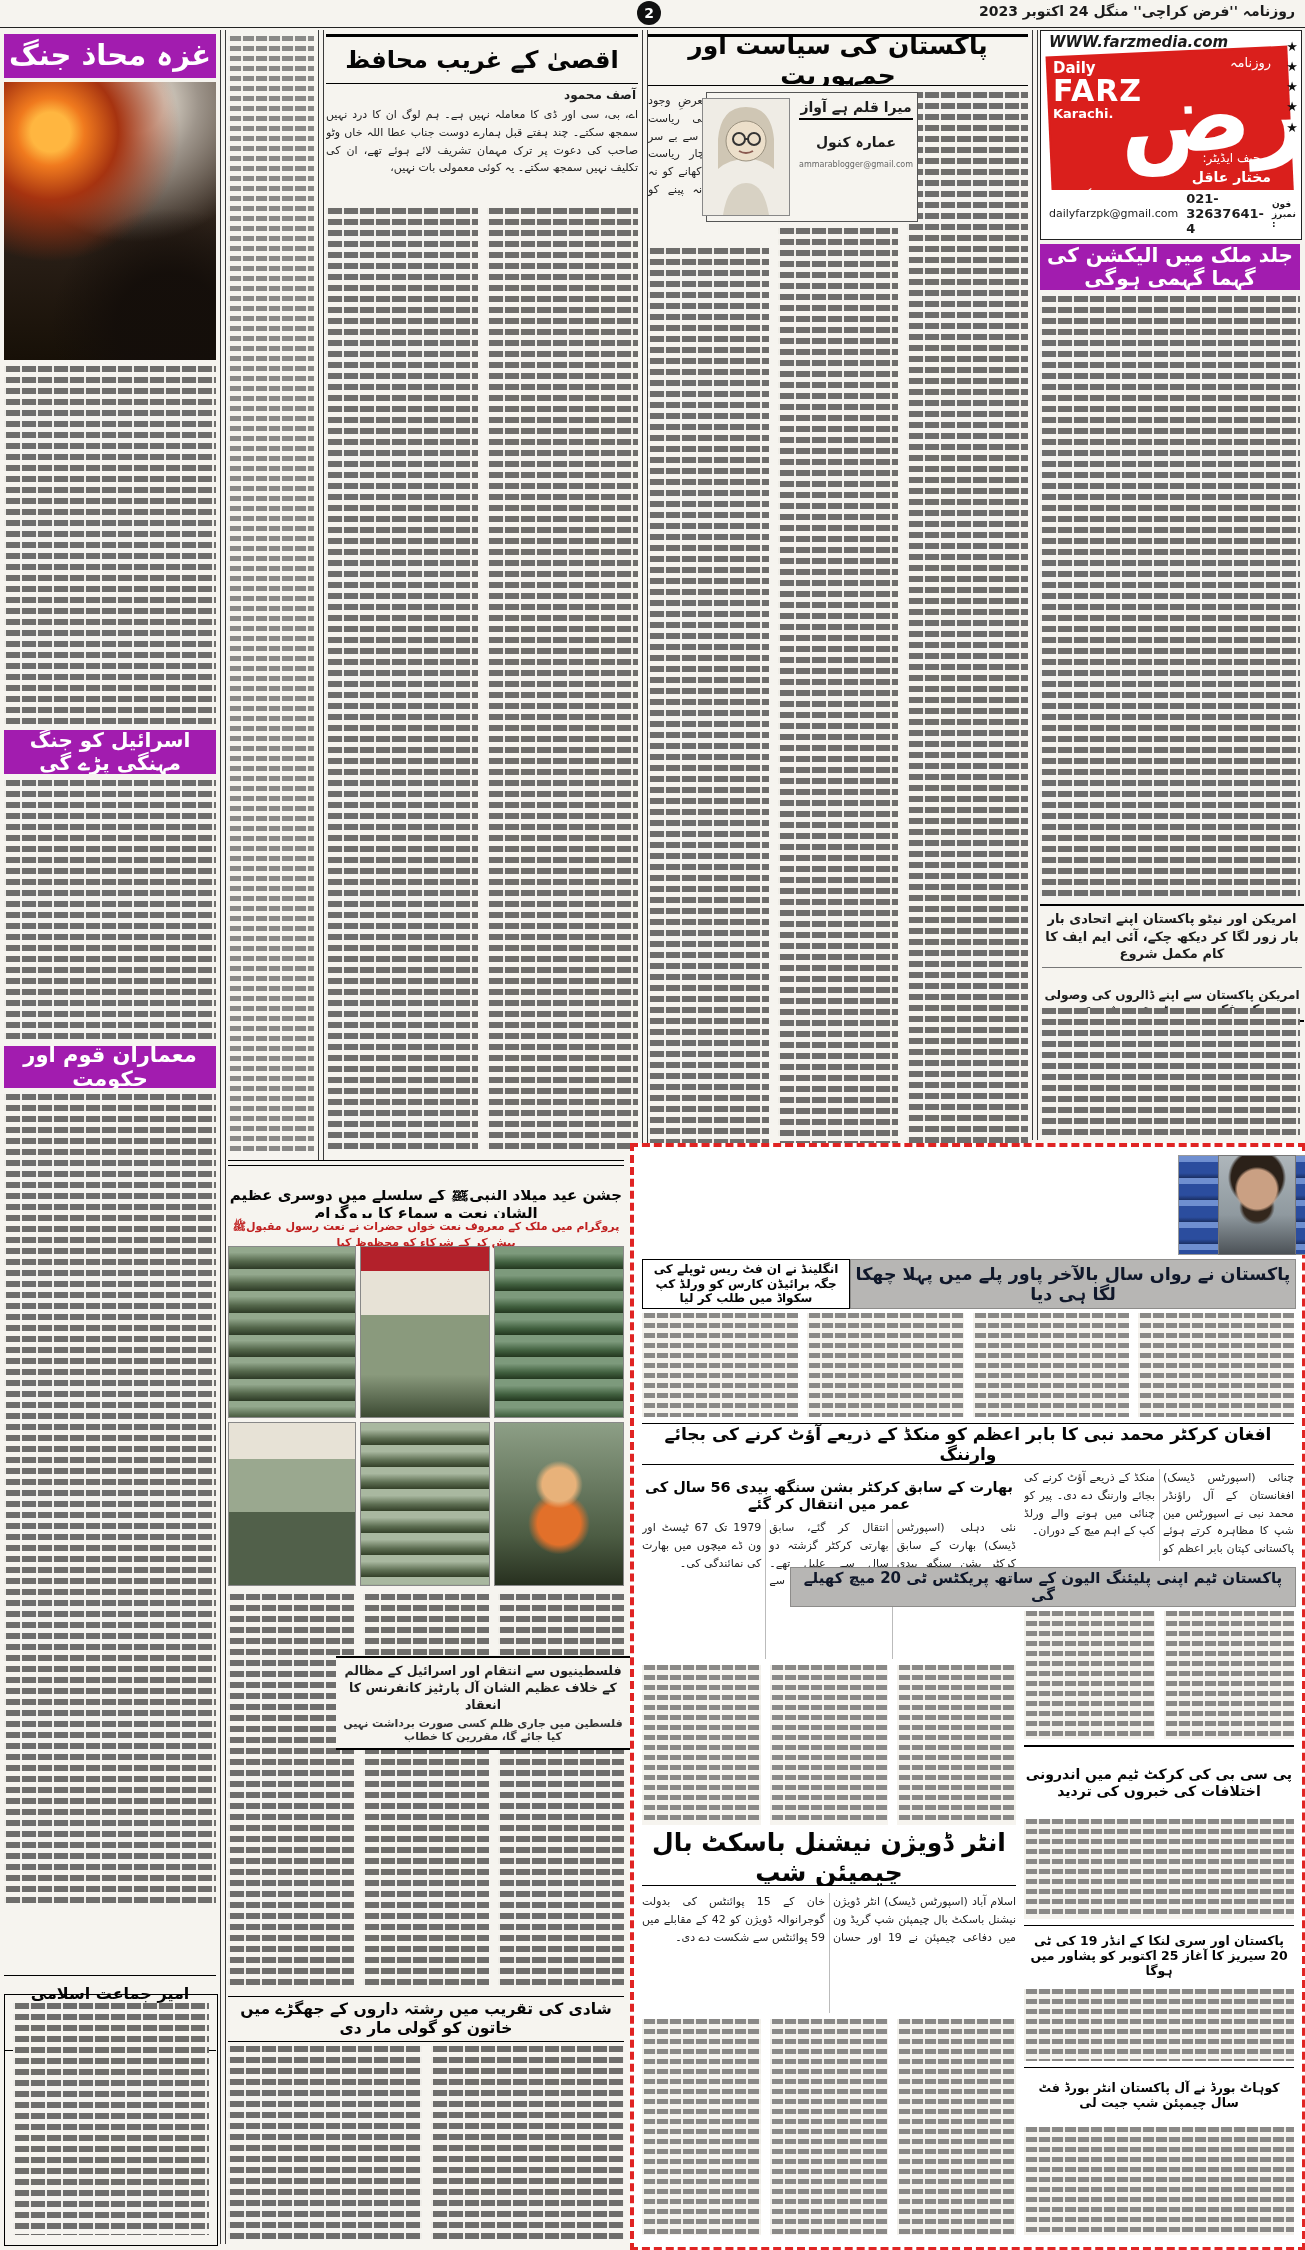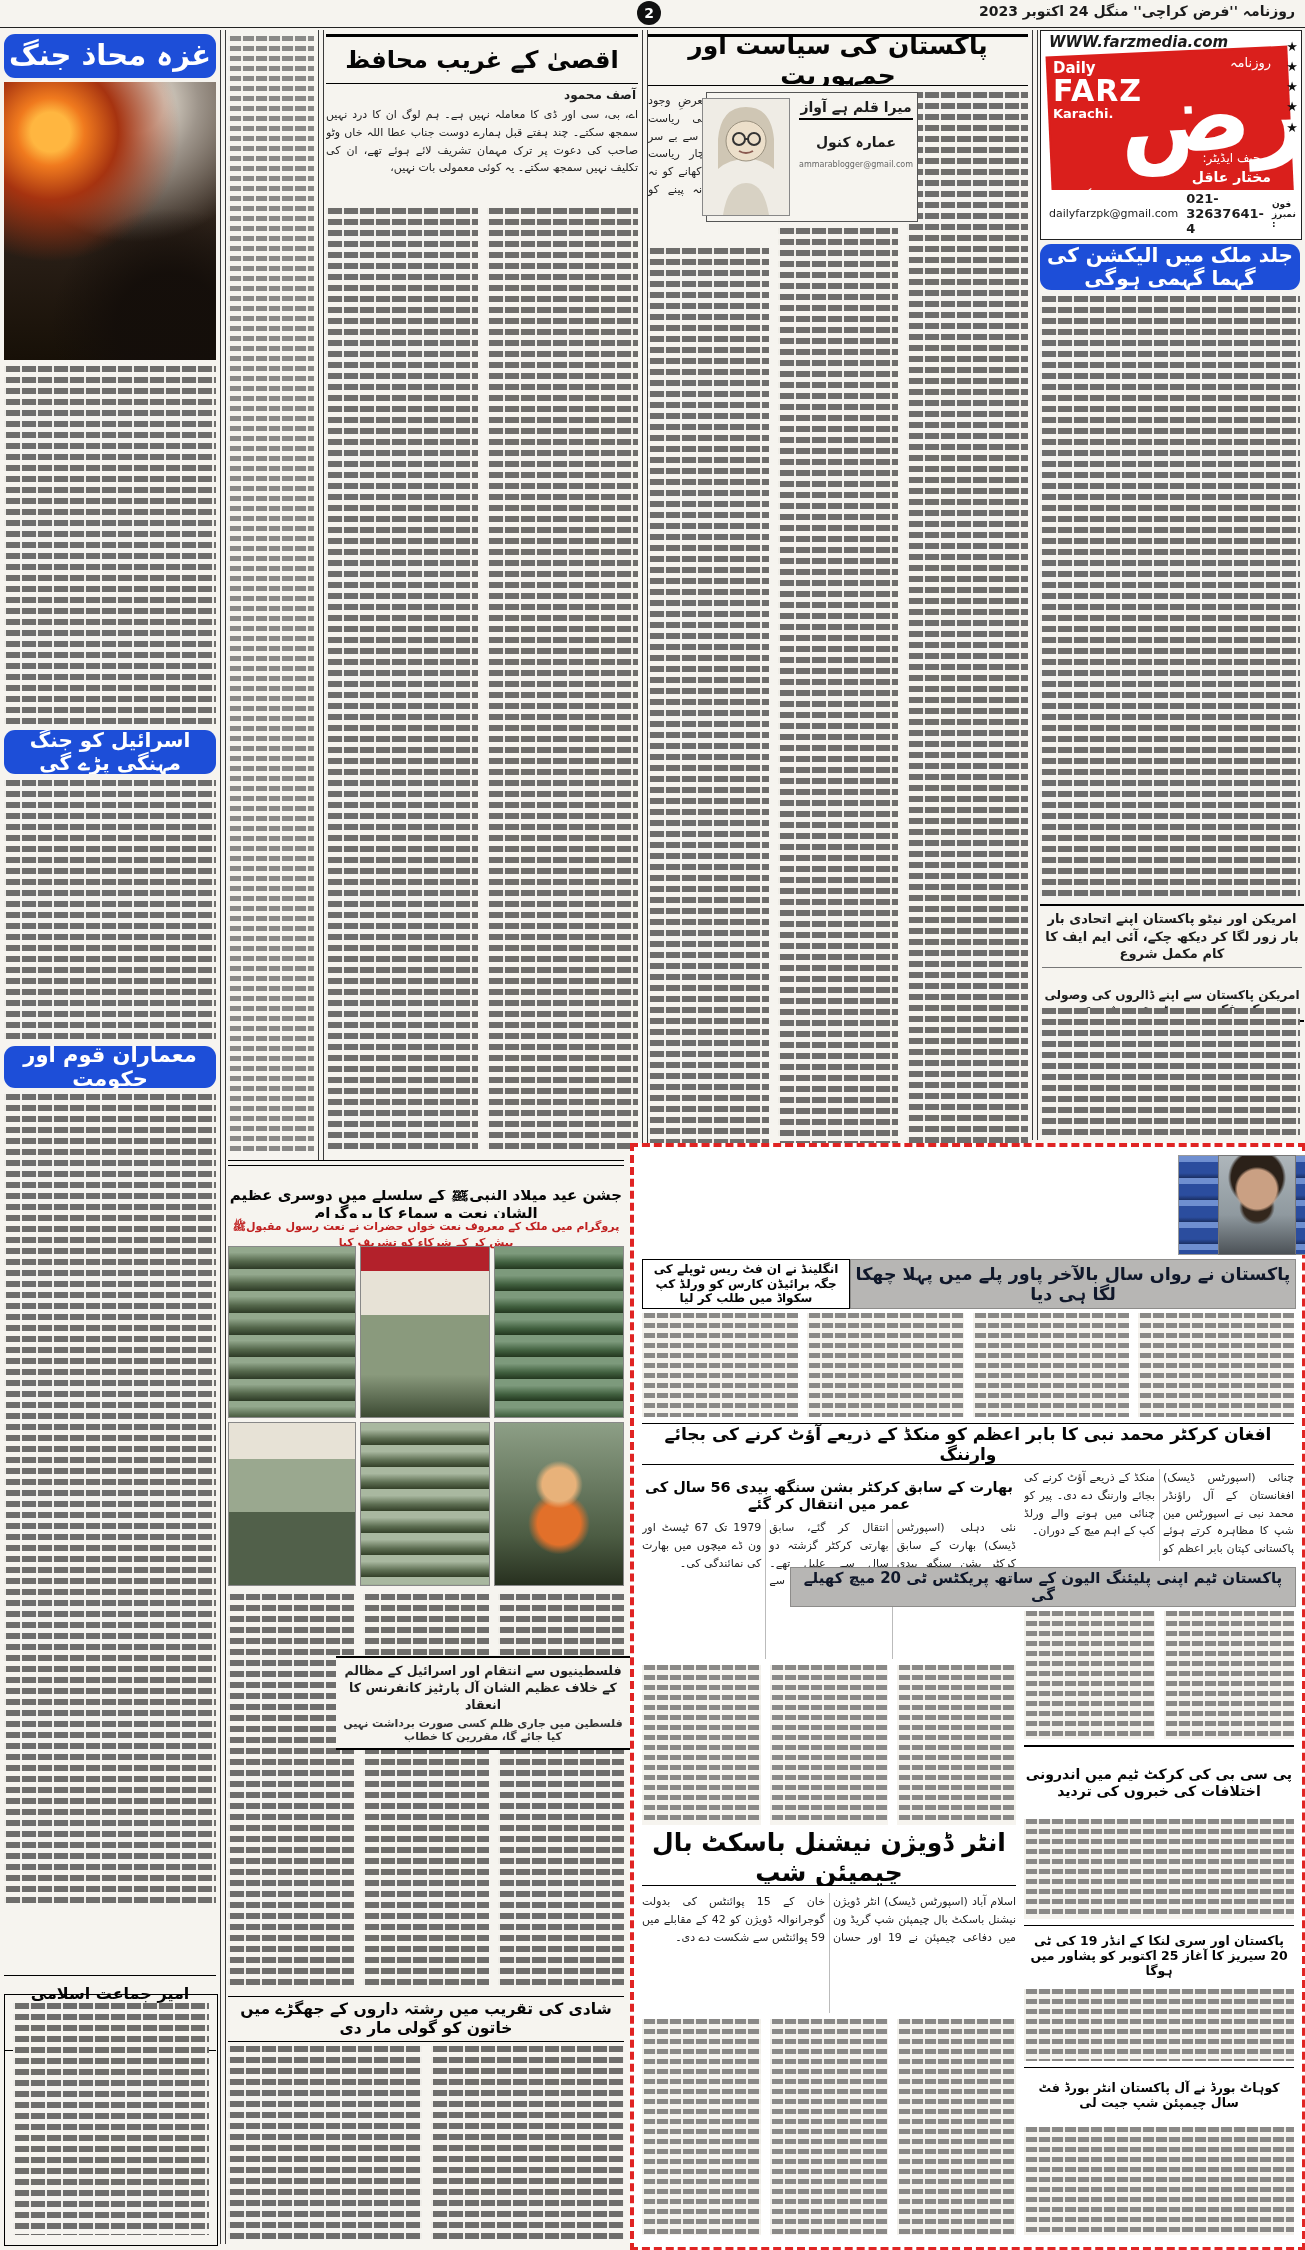--- a/index.html
+++ b/index.html
@@ -1,20 +1,20 @@
 <!DOCTYPE html>
 <html lang="ur" dir="rtl"><head>
 <meta charset="utf-8">
 <style>
   html,body{margin:0;padding:0;background:#888;}
   #paper{position:relative;width:1305px;height:2250px;margin:0 auto;background:#f6f4ef;
     font-family:"DejaVu Sans",sans-serif;color:#1c1c1c;overflow:hidden;direction:rtl;}
   .abs{position:absolute;}
-  .banner-black{background:#1d4ed8;color:#fff;display:flex;align-items:center;justify-content:center;
-    font-weight:bold;text-align:center;overflow:hidden;line-height:1.15;border-radius:11px;}
+  .banner-black{background:#a21caf;color:#fff;display:flex;align-items:center;justify-content:center;
+    font-weight:bold;text-align:center;overflow:hidden;line-height:1.15;}
   .band-gray{background:#b7b6b4;color:#0f172a;display:flex;align-items:center;justify-content:center;
     font-weight:bold;text-align:center;overflow:hidden;border:1px solid #8d8c8a;line-height:1.15;}
   .head-plain{display:flex;align-items:center;justify-content:center;font-weight:bold;text-align:center;
     overflow:hidden;line-height:1.2;color:#050505;}
   .greek{background-image:
     repeating-linear-gradient(90deg, rgba(246,244,239,.95) 0 2px, rgba(246,244,239,0) 2px 16px),
     repeating-linear-gradient(180deg, #6e6d6b 0 6px, #f6f4ef 6px 11px);}
   .greek-lt{background-image:
     repeating-linear-gradient(90deg, rgba(246,244,239,.95) 0 2px, rgba(246,244,239,0) 2px 13px),
     repeating-linear-gradient(180deg, #8a8987 0 5px, #f6f4ef 5px 10px);}
@@ -151,21 +151,21 @@
 
   <div class="abs banner-black" style="left:1040px;top:244px;width:260px;height:46px;font-size:20px;">جلد ملک میں الیکشن کی گہما گہمی ہوگی</div>
   <div class="abs greek" style="left:1040px;top:296px;width:260px;height:604px;"></div>
   <div class="abs" style="left:1040px;top:904px;width:260px;border-top:2px solid #000;border-bottom:2px solid #000;padding:4px 2px;">
     <div style="font-size:13px;font-weight:bold;text-align:center;line-height:1.35;">امریکن اور نیٹو پاکستان اپنے اتحادی بار بار زور لگا کر دیکھ چکے، آئی ایم ایف کا کام مکمل شروع</div>
     <div style="font-size:12px;font-weight:bold;text-align:center;border-top:1px solid #777;margin-top:4px;padding-top:20px;">امریکن پاکستان سے اپنے ڈالروں کی وصولی کی فکر میں دوڑ دھوپ شروع</div>
   </div>
   <div class="abs greek" style="left:1040px;top:1008px;width:260px;height:130px;"></div>
 
   <div class="abs head-plain" style="left:228px;top:1190px;width:396px;height:28px;font-size:15px;">جشن عید میلاد النبیﷺ کے سلسلے میں دوسری عظیم الشان نعت و سماع کا پروگرام</div>
-  <div class="abs" style="left:228px;top:1220px;width:396px;font-size:11px;font-weight:bold;color:#c02020;text-align:center;">پروگرام میں ملک کے معروف نعت خواں حضرات نے نعت رسول مقبولﷺ پیش کر کے شرکاء کو تشریف کیا</div>
+  <div class="abs" style="left:228px;top:1220px;width:396px;font-size:11px;font-weight:bold;color:#c02020;text-align:center;">پروگرام میں ملک کے معروف نعت خواں حضرات نے نعت رسول مقبولﷺ پیش کر کے شرکاء کو محظوظ کیا</div>
 
   <div class="abs" style="left:228px;top:1246px;width:396px;height:340px;display:flex;flex-wrap:wrap;gap:4px;">
     <div class="collage-tile crowd" style="width:128px;height:170px;background-color:#4a6b4e;background-blend-mode:normal;border:1px solid #888;background-image:linear-gradient(180deg,#7d9a7c 0 30%,#41603f 70%,#23371f 100%);"></div>
     <div class="collage-tile" style="width:128px;height:170px;border:1px solid #888;background:linear-gradient(180deg,#b3212b 0 14%,#e7e2d6 14% 40%,#8a9a7d 40% 75%,#3c4a33 100%);"></div>
     <div class="collage-tile crowd" style="width:126px;height:170px;border:1px solid #888;background-color:#5d7357;background-image:linear-gradient(180deg,#93a88d 0 25%,#55684c 65%,#2d3a26 100%);"></div>
     <div class="collage-tile" style="width:128px;height:162px;border:1px solid #888;background:radial-gradient(circle at 50% 38%,#e8b27a 0 14%,rgba(0,0,0,0) 20%),radial-gradient(circle at 50% 62%,#e2702a 0 18%,rgba(0,0,0,0) 26%),linear-gradient(180deg,#8d9f86 0%,#4c5c43 70%,#27301f 100%);"></div>
     <div class="collage-tile crowd" style="width:128px;height:162px;border:1px solid #888;background-color:#6b7d62;background-image:linear-gradient(180deg,#a9b8a0 0 30%,#5d6e52 70%,#333f28 100%);"></div>
     <div class="collage-tile" style="width:126px;height:162px;border:1px solid #888;background:linear-gradient(180deg,#e7e2d6 0 22%,#9aa88f 22% 55%,#51604a 55% 100%);"></div>
   </div>
 

